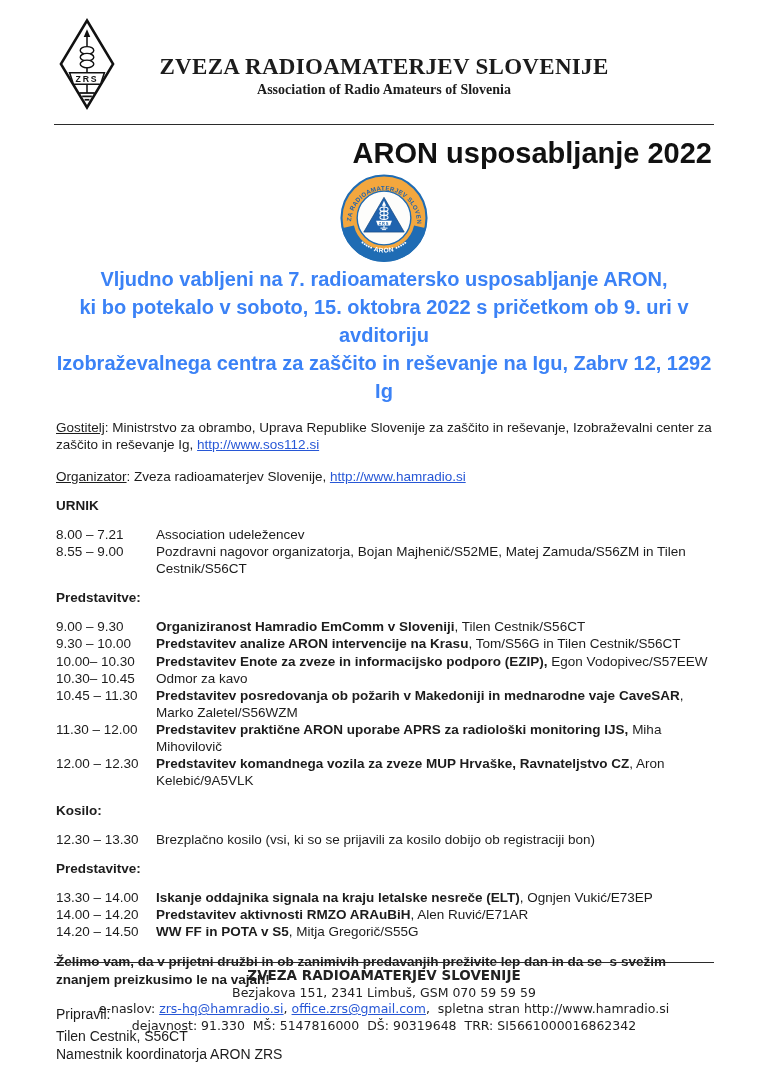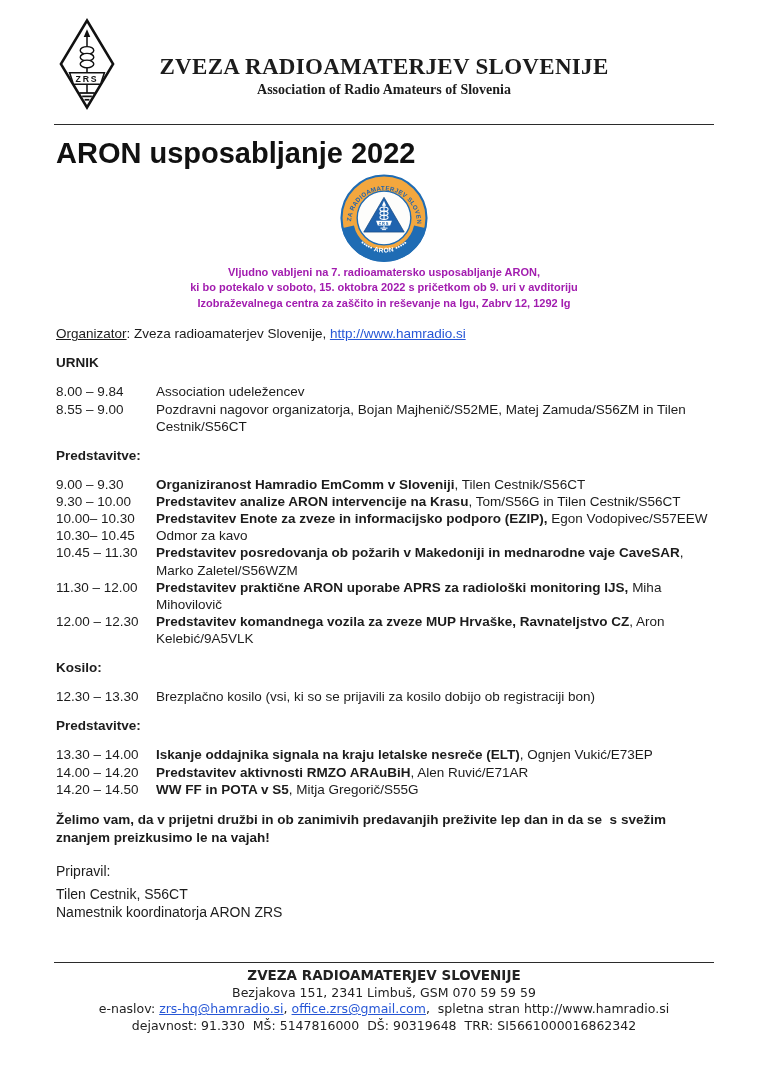--- a/index.html
+++ b/index.html
@@ -12,25 +12,25 @@
 
   
   .hdr{position:relative;min-height:96px;}
   .zrs-logo{position:absolute;left:2px;top:0;width:58px;height:92px;}
   .hdr-text{text-align:center;padding-top:36px;font-family:"Liberation Serif", serif;font-weight:bold;}
   .org-name{font-size:23px;letter-spacing:.3px;}
   .org-sub{font-size:14px;margin-top:2px;}
   .rule{border:none;border-top:1.6px solid #2b2b2b;margin:10px -2px 0;}
 
   
-  h1.doc-title{font-size:29px;text-align:left;margin:12px 0 4px;font-weight:bold;color:#111;}
+  h1.doc-title{font-size:29px;text-align:right;margin:12px 0 4px;font-weight:bold;color:#111;}
   .aron-badge{width:88px;height:88px;margin:0 auto;display:block;}
 
   
-  .invite{text-align:center;font-weight:bold;font-size:11px;line-height:1.4;margin-top:3px;color:#a21caf;}
+  .invite{text-align:center;font-weight:bold;font-size:20px;line-height:1.4;margin-top:3px;color:#3b82f6;}
 
   .para{font-size:13.5px;line-height:1.28;margin:14px 0 0;}
   .ul{text-decoration:underline;}
   a.lnk{color:var(--link,#2757d6);text-decoration:underline;cursor:pointer;}
 
   .section-heading{font-weight:bold;font-size:13.5px;margin:13px 0;}
   .rows-group{margin:0;}
   .sched-row{display:grid;grid-template-columns:100px 1fr;font-size:13.5px;line-height:1.27;}
   .sched-row .time{white-space:nowrap;}
   .sched-row .desc b{font-weight:bold;}
@@ -102,28 +102,29 @@
       <textPath href="#arcBottom" startOffset="50%" text-anchor="middle">•••••  ARON  •••••</textPath>
     </text>
   </svg>
 
   <div class="invite">
       <div>Vljudno vabljeni na 7. radioamatersko usposabljanje ARON,</div>
       <div>ki bo potekalo v soboto, 15. oktobra 2022 s pričetkom ob 9. uri v avditoriju</div>
       <div>Izobraževalnega centra za zaščito in reševanje na Igu, Zabrv 12, 1292 Ig</div>
     </div>
 
+  <p class="para"><span class="ul">Gostitelj</span><span>: Ministrstvo za obrambo, Uprava Republike Slovenije za zaščito in reševanje, Izobraževalni center za zaščito in reševanje Ig, </span><a class="lnk">http://www.sos112.si</a></p>
 
   <p class="para"><span class="ul">Organizator</span><span>: Zveza radioamaterjev Slovenije, </span><a class="lnk">http://www.hamradio.si</a></p>
 
   <div class="section-heading">URNIK</div>
   <div>
       <div class="rows-group">
         <div class="sched-row">
-          <span class="time">8.00 – 9.84</span>
+          <span class="time">8.00 – 7.21</span>
           <span class="desc"><span>Association udeležencev</span></span>
         </div>
         <div class="sched-row">
           <span class="time">8.55 – 9.00</span>
           <span class="desc"><span>Pozdravni nagovor organizatorja, Bojan Majhenič/S52ME, Matej Zamuda/S56ZM in Tilen Cestnik/S56CT</span></span>
         </div>
       </div>
       <div class="section-heading">Predstavitve:</div>
       <div class="rows-group">
         <div class="sched-row">

